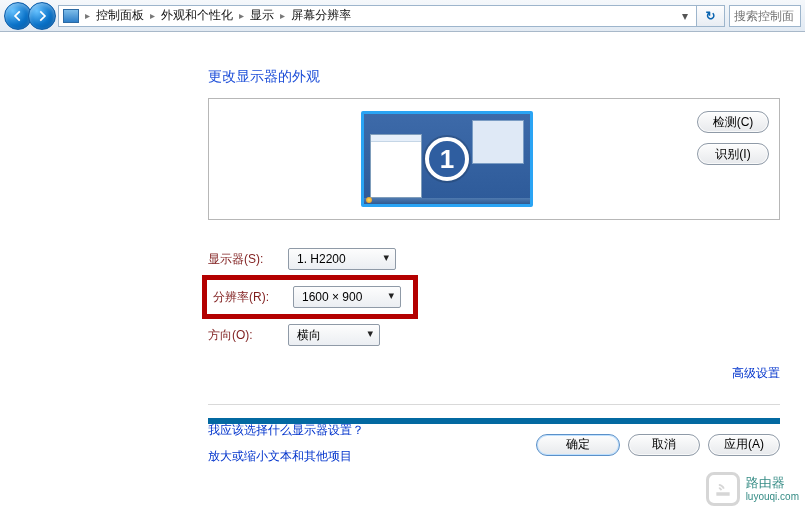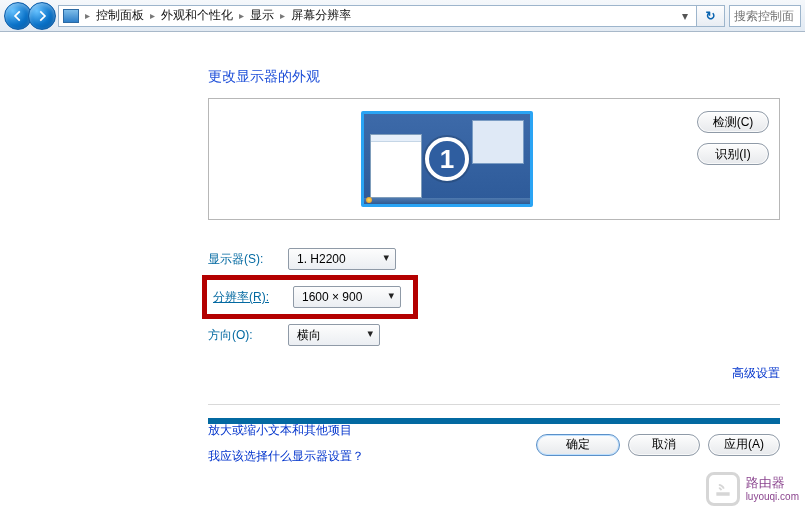--- a/index.html
+++ b/index.html
@@ -158,21 +158,21 @@
     box-shadow: inset 0 0 0 1px rgba(255,255,255,.7);
     cursor: pointer;
   }
 
   
   .rows { margin-top: 20px; width: 572px; }
   .row {
     display:flex; align-items:center;
     height: 38px;
   }
-  .row label { width: 80px; color:#0369a1; }
+  .row label { width: 80px; color:#7f1d1d; }
   .select {
     height: 22px;
     border: 1px solid #8f9aa7;
     border-radius: 2px;
     background: linear-gradient(#fdfdfd,#ebeef2);
     display: inline-flex; align-items: center;
     padding: 0 22px 0 8px;
     font-size: 12px;
     position: relative;
     min-width: 92px;
@@ -181,21 +181,21 @@
     content:"▾"; position:absolute; right:6px; top:2px; color:#222; font-size:11px;
   }
   .sel-wide{ min-width: 108px; }
   .highlight {
     border: 5px solid #b40000;
     padding: 6px 12px 6px 0;
     margin-left: -6px;
     display: inline-flex;
     align-items: center;
   }
-  .highlight label { width: 80px; margin-left:6px;text-decoration:underline;}
+  .highlight label { width: 80px; margin-left:6px;}
 
   .adv {
     width: 572px;
     text-align: right;
     margin-top: 11px;
   }
   .link { color: #0033cc; cursor: pointer; }
   .links-block {
     width: 572px;
     margin-top: 22px;
@@ -219,21 +219,21 @@
   .win-btn.primary {
     min-width: 84px;
     border: 1px solid #5b90c8;
     box-shadow: inset 0 0 0 1px #bde0ff;
   }
 
   
   .watermark {
     position:absolute; right:6px; bottom:10px;
     display:flex; align-items:center; gap:6px;
-    color:#701a75; font-size:13px;
+    color:#0f766e; font-size:13px;
     opacity:.85;
   }
   .wm-icon{
     width:34px;height:34px;border:3px solid #cfcfcf;border-radius:8px;
     display:flex;align-items:center;justify-content:center;color:#cfcfcf;font-weight:bold;
   }
   .wm-icon svg{width:20px;height:20px;}
   .wm-txt{line-height:1.1}
 </style>
 </head>
@@ -312,22 +312,22 @@
         <span>横向</span>
       </div>
     </div>
   </div>
 
   <div class="adv">
     <span class="link">高级设置</span>
   </div>
 
   <div class="links-block">
+    <div><span class="link">我应该选择什么显示器设置？</span></div>
     <div><span class="link">放大或缩小文本和其他项目</span></div>
-    <div><span class="link">我应该选择什么显示器设置？</span></div>
   </div>
 
   <div class="footer">
     <button class="win-btn primary">确定</button>
     <button class="win-btn">取消</button>
     <button class="win-btn">应用(A)</button>
   </div>
 </div>
 
 <div class="watermark">

